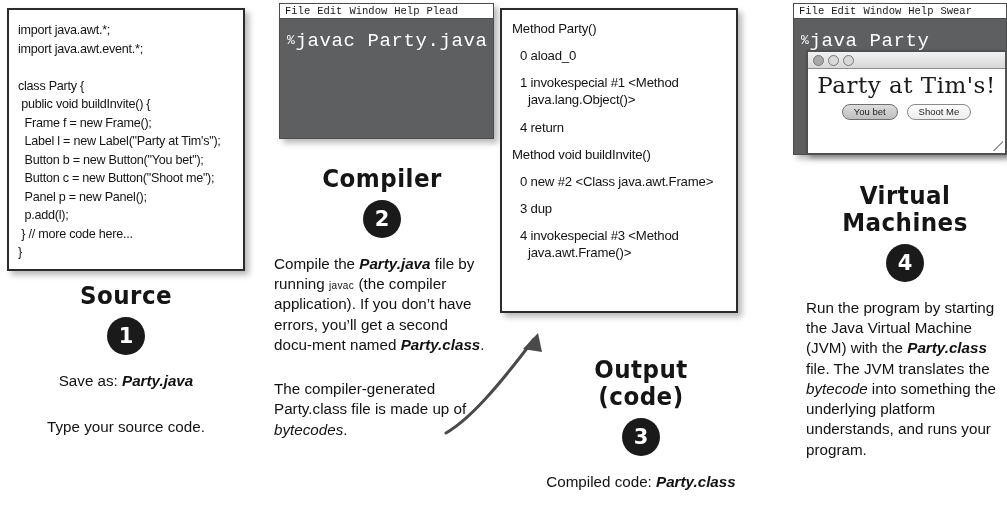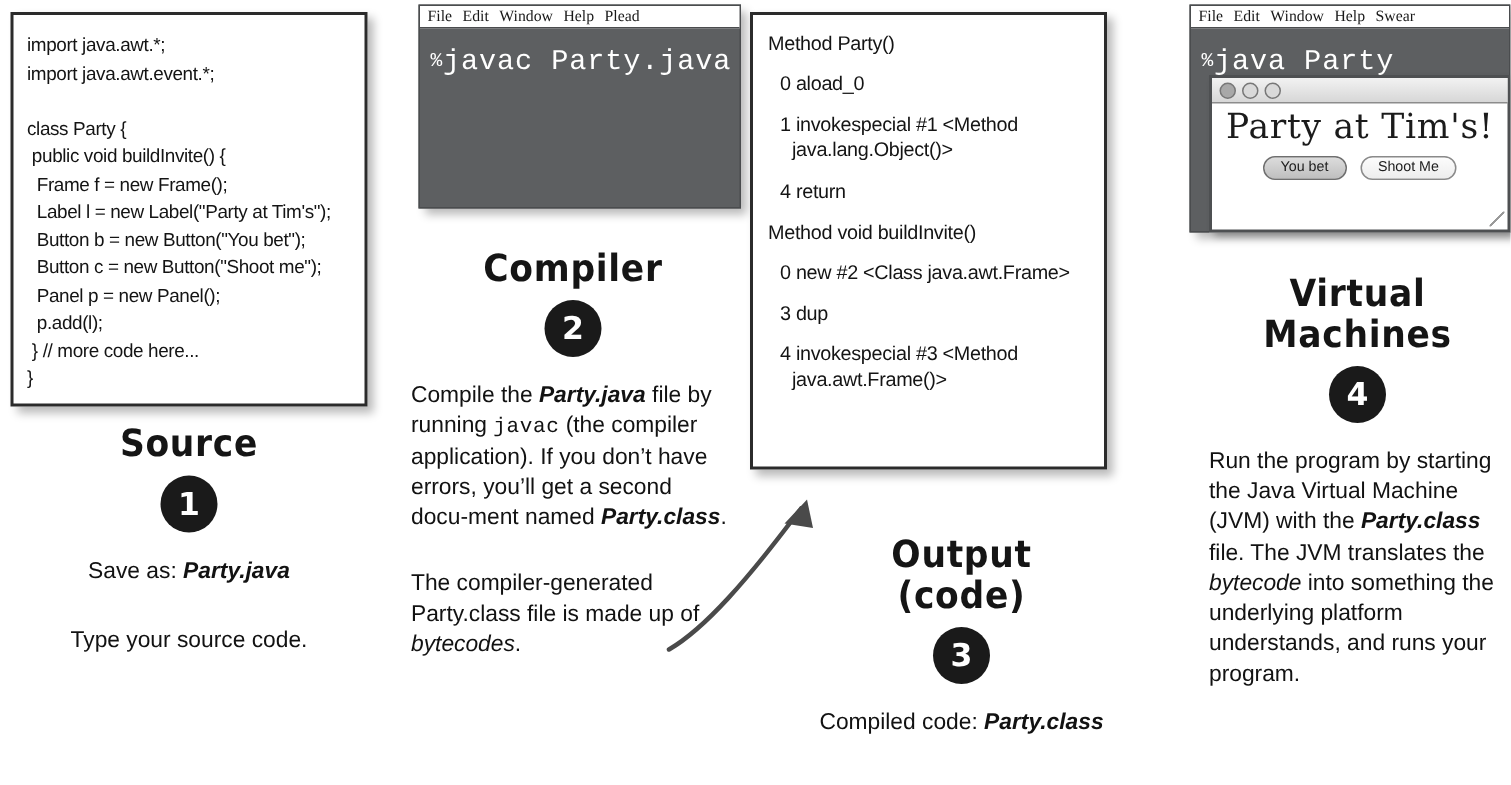--- a/index.html
+++ b/index.html
@@ -57,22 +57,22 @@
 
   .body-text {
     font-family: "Liberation Sans", sans-serif;
     font-size: 15.2px;
     line-height: 1.33;
     color: #121212;
   }
   .body-text b { font-weight: bold; font-style: italic; }
   .body-text i { font-style: italic; }
   .mono-inline {
-    font-family: Liberation Mono, monospace;
-    font-size: 14px;
+    font-family: Liberation Sans, sans-serif;
+    font-size: 10px;
     letter-spacing: 0.4px;
     margin-top: 44px;
   }
 
   
   #source-panel {
     left: 7px; top: 8px;
     width: 238px; height: 263px;
     background: #ffffff;
     border: 2px solid #2b2b2b;
@@ -98,21 +98,21 @@
     box-sizing: border-box;
   }
   .term-menubar {
     background: #ffffff;
     border-bottom: 1px solid #4a4c4e;
     height: 15px;
     display: flex;
     align-items: center;
     gap: 7px;
     padding: 0 5px;
-    font-family: Liberation Serif, serif;
+    font-family: Liberation Mono, monospace;
     font-size: 10.5px;
     color: #181818;
     box-sizing: border-box;
   }
   .term-line {
     font-family: "Liberation Mono", monospace;
     font-weight: normal;
     color: #ffffff;
     font-size: 19px;
     letter-spacing: 0.6px;

